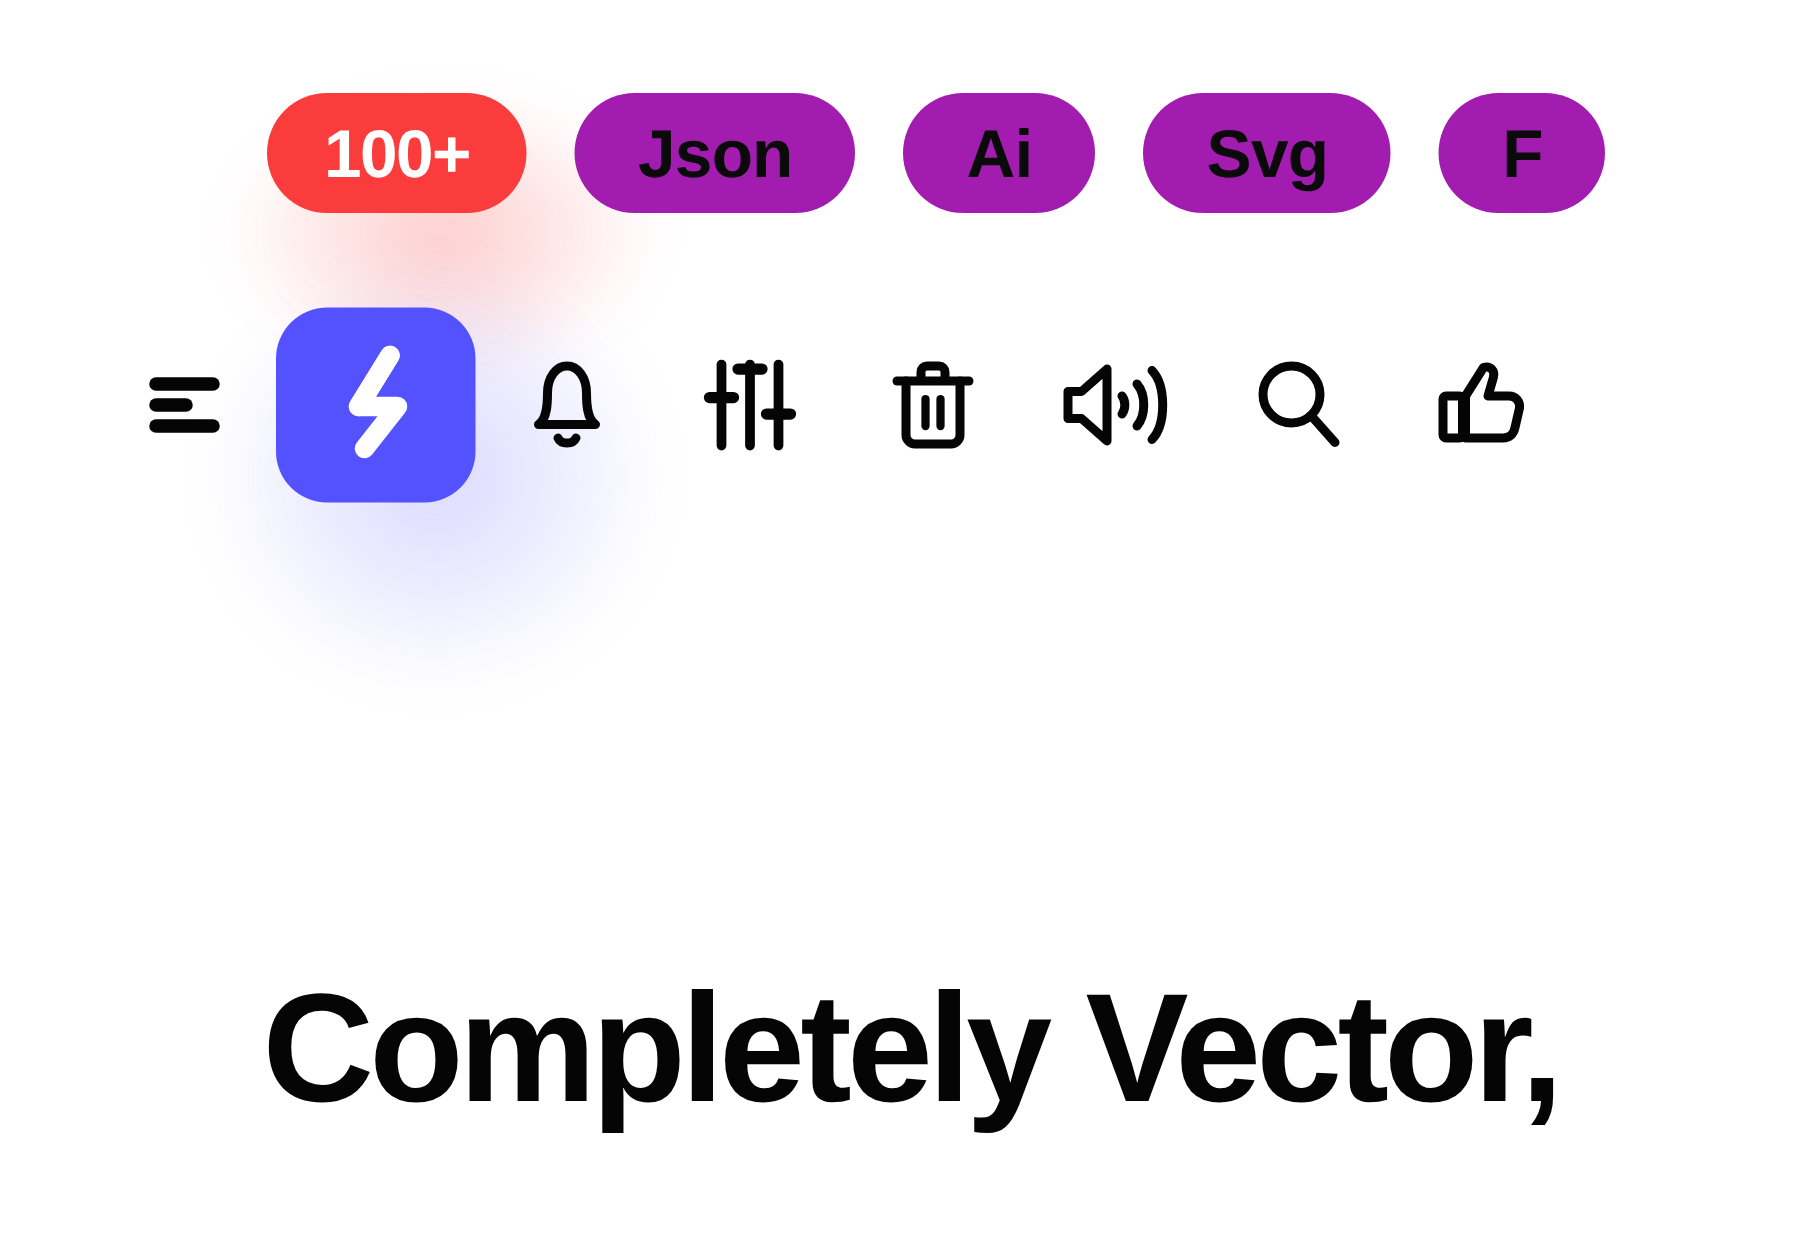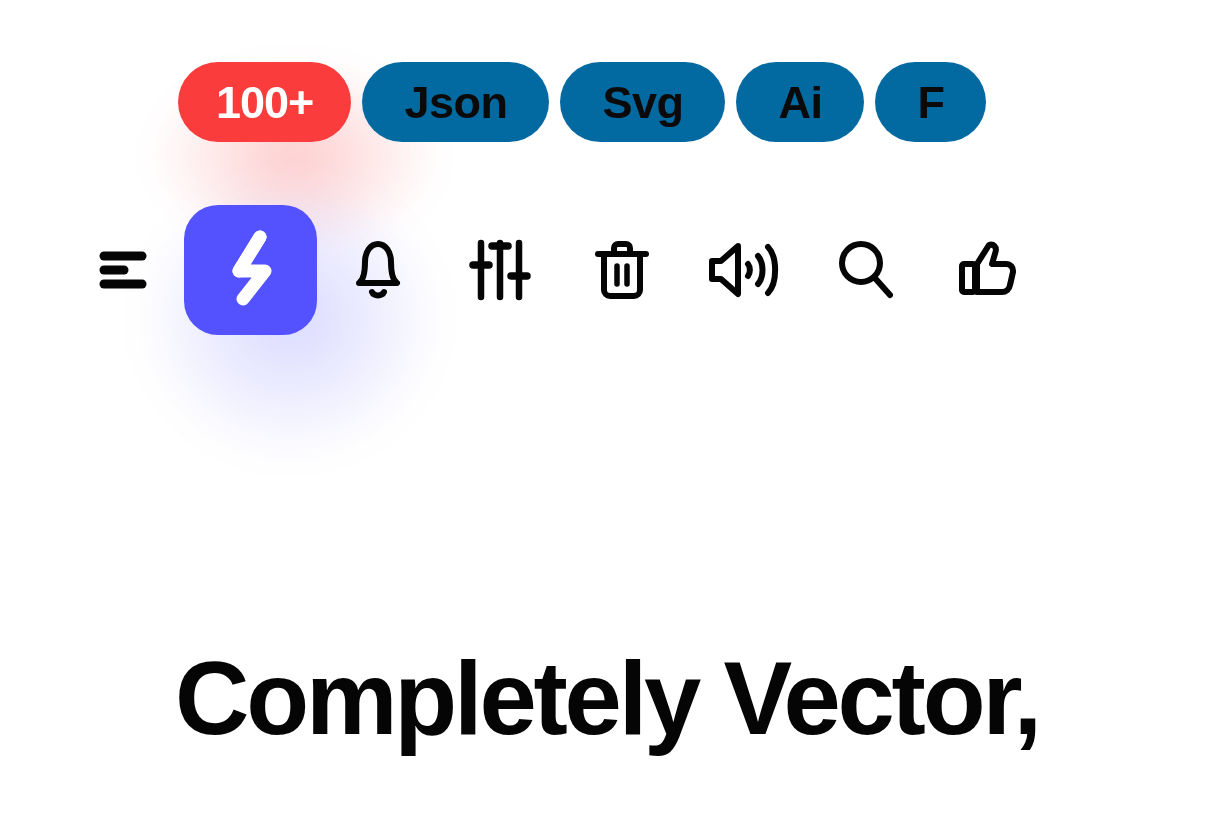--- a/index.html
+++ b/index.html
@@ -55,21 +55,21 @@
     filter: blur(16px);
   }
 
   
   .pill-row {
     position: absolute;
     left: 178px;
     top: 62px;
     display: flex;
     align-items: center;
-    gap: 11px;
+    gap: 32px;
     white-space: nowrap;
     z-index: 2;
   }
 
   .pill {
     height: 80px;
     border-radius: 40px;
     display: inline-flex;
     align-items: center;
     justify-content: center;
@@ -82,21 +82,21 @@
     cursor: pointer;
     font-family: "Liberation Sans", sans-serif;
   }
   .pill-accent {
     background: #fa3c3c;
     color: #ffffff;
     padding: 0 38px;
     letter-spacing: -1px;
   }
   .pill-muted {
-    background: #0369a1;
+    background: #a21caf;
     color: #0a0a0a;
   }
 
   
   .icon-row {
     position: absolute;
     left: 62px;
     top: 205px;
     height: 130px;
     display: flex;
@@ -158,25 +158,25 @@
     <div class="pill pill-accent">
       <span>100+</span>
     </div>
 
     <div class="pill pill-muted">
       <span>Json</span>
     </div>
 
 
     <div class="pill pill-muted">
+      <span>Ai</span>
+    </div>
+
+    <div class="pill pill-muted">
       <span>Svg</span>
-    </div>
-
-    <div class="pill pill-muted">
-      <span>Ai</span>
     </div>
 
     <div class="pill pill-muted">
       <span>F</span>
     </div>
 
   </div>
 
   <div class="icon-row">
 

